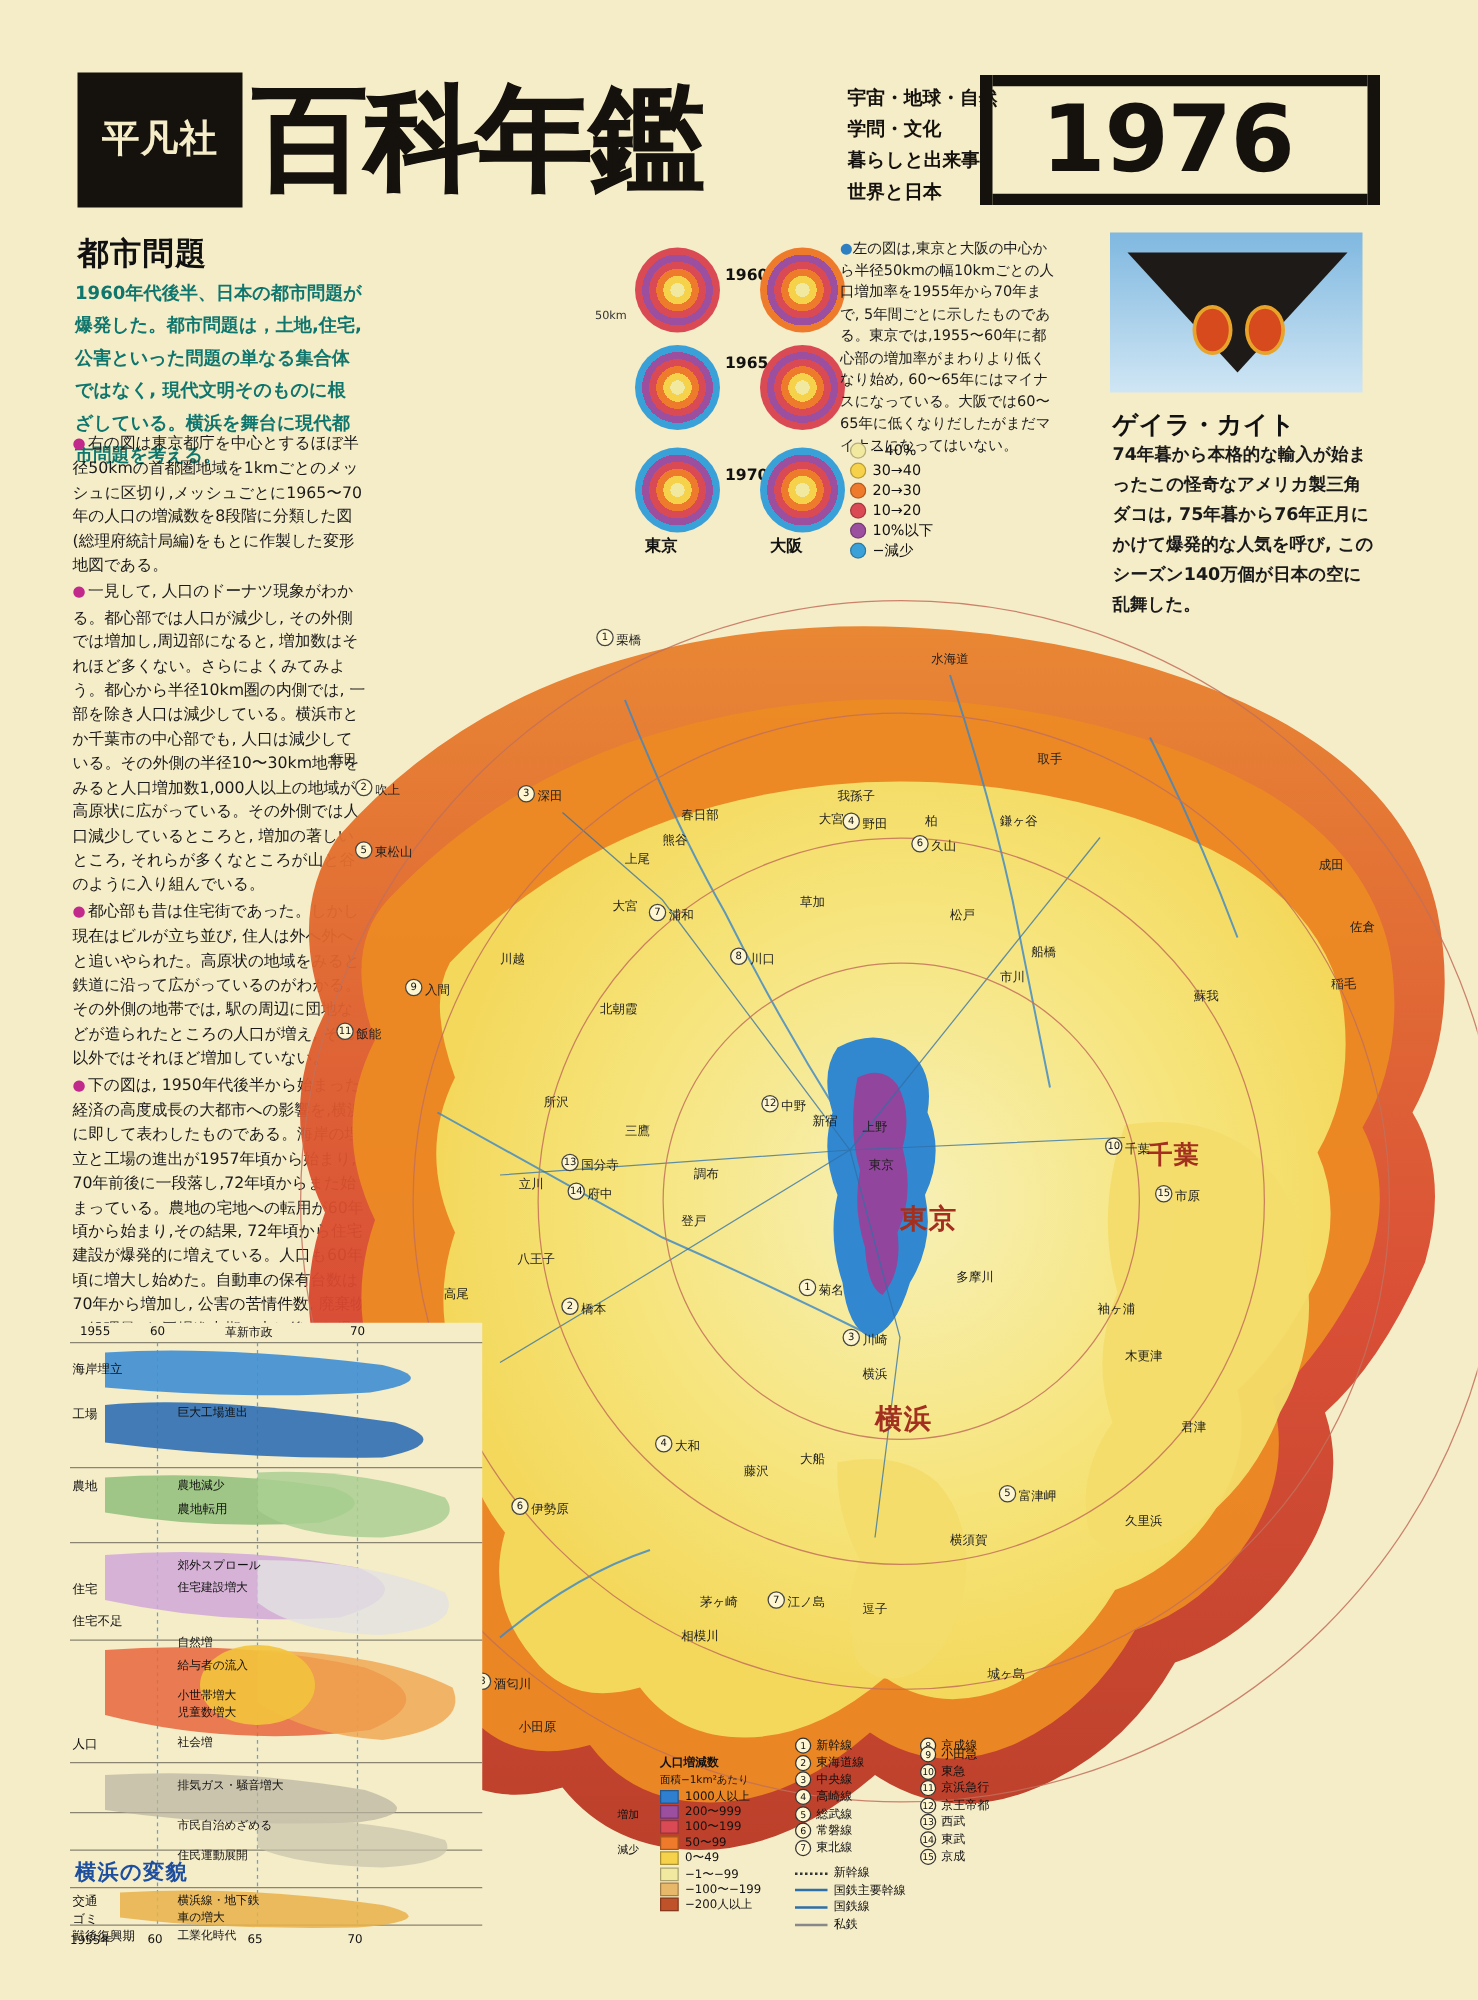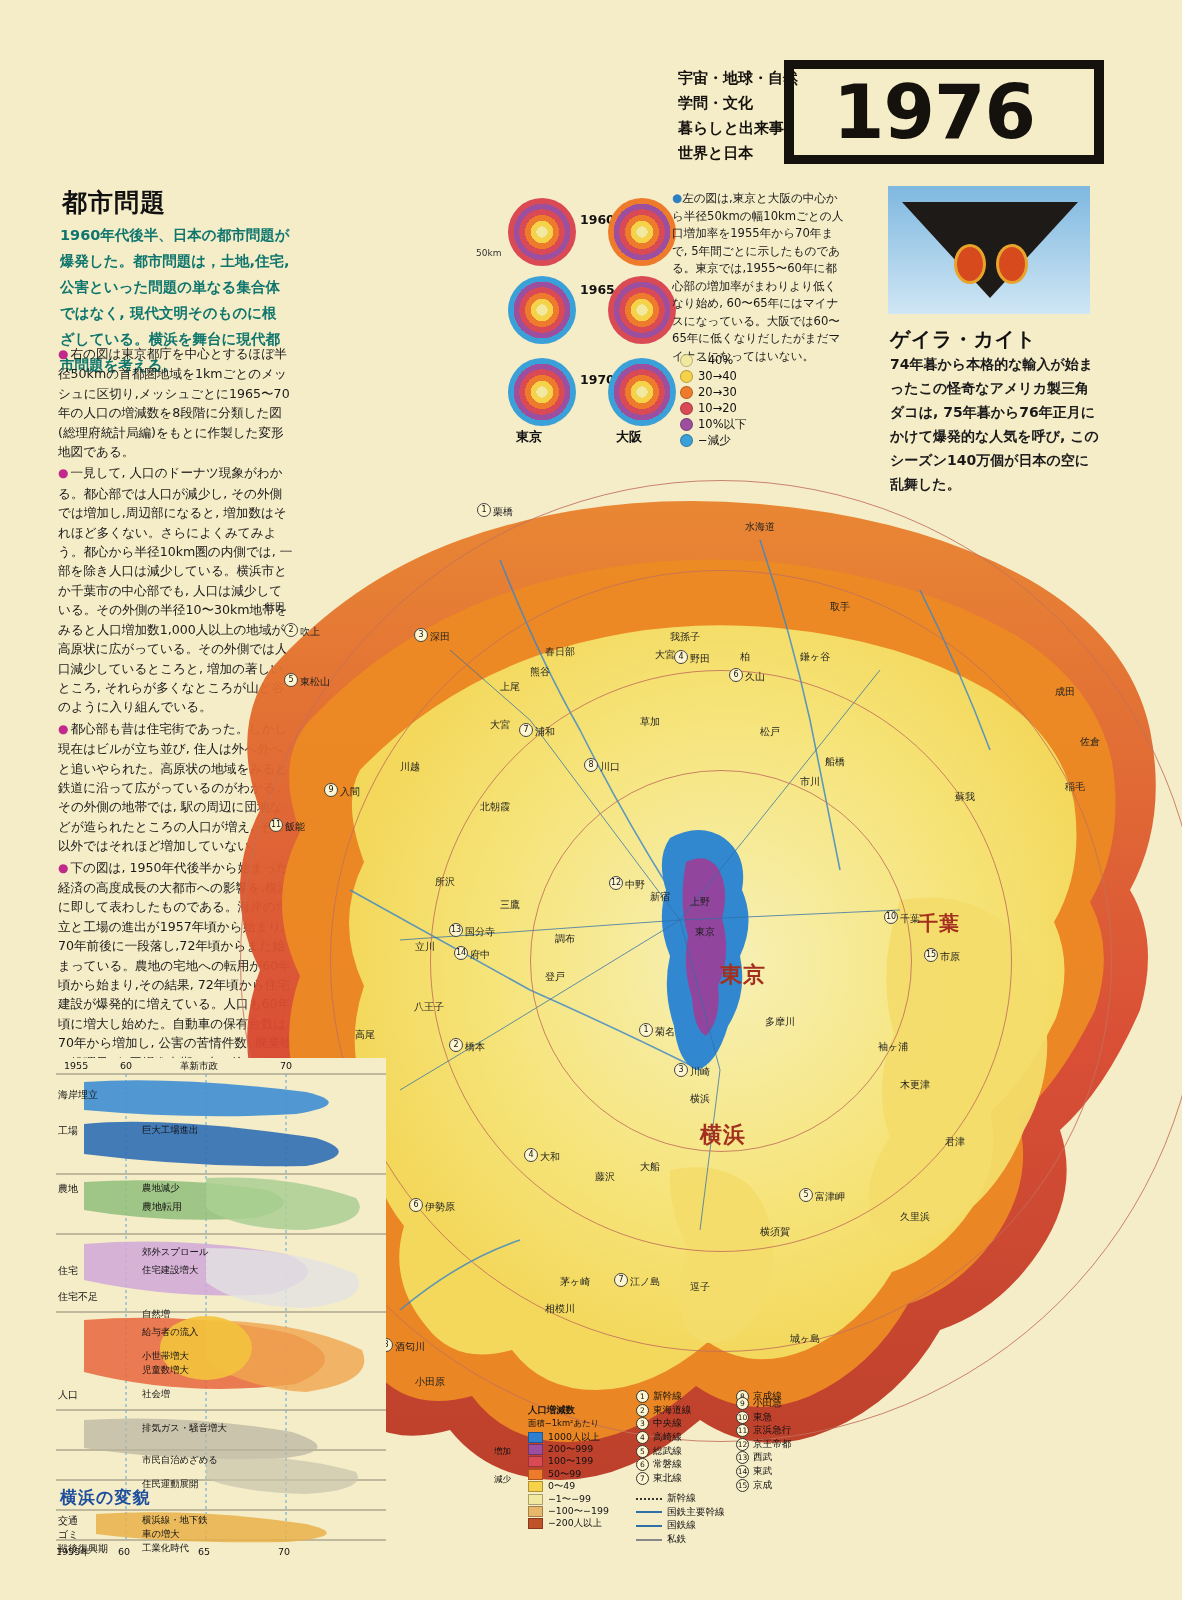--- a/index.html
+++ b/index.html
@@ -112,20 +112,24 @@
   .yoko-title{position:absolute;left:60px;top:1486px;font-size:17px;font-weight:bold;color:#1d4f9e;letter-spacing:1px;}
   .yoko-ax{position:absolute;font-size:9.5px;color:#111;}
   .yoko-lbl{position:absolute;font-size:10px;color:#111;font-family:Liberation Mono, monospace;}
 </style>
 </head>
 <body>
 
 <div class="page">
 
   <div class="masthead">
+    <div class="logo-box">
+      <span>平凡社</span>
+    </div>
+    <div class="title-main">百科年鑑</div>
     <div class="subtitles">
       <div>宇宙・地球・自然</div>
       <div>学問・文化</div>
       <div>暮らしと出来事</div>
       <div>世界と日本</div>
     </div>
     <div class="year-box">
       <div class="year-bracket"></div>
       <div class="year-text">1976</div>
     </div>

